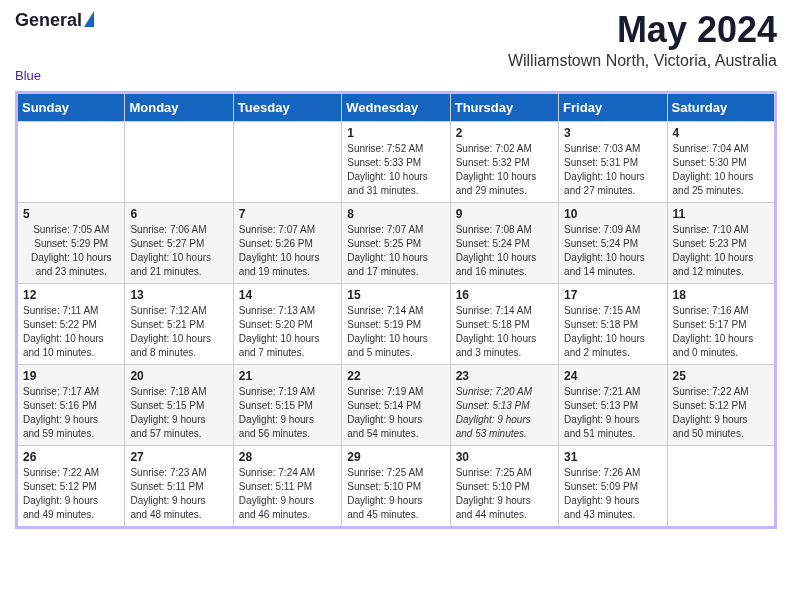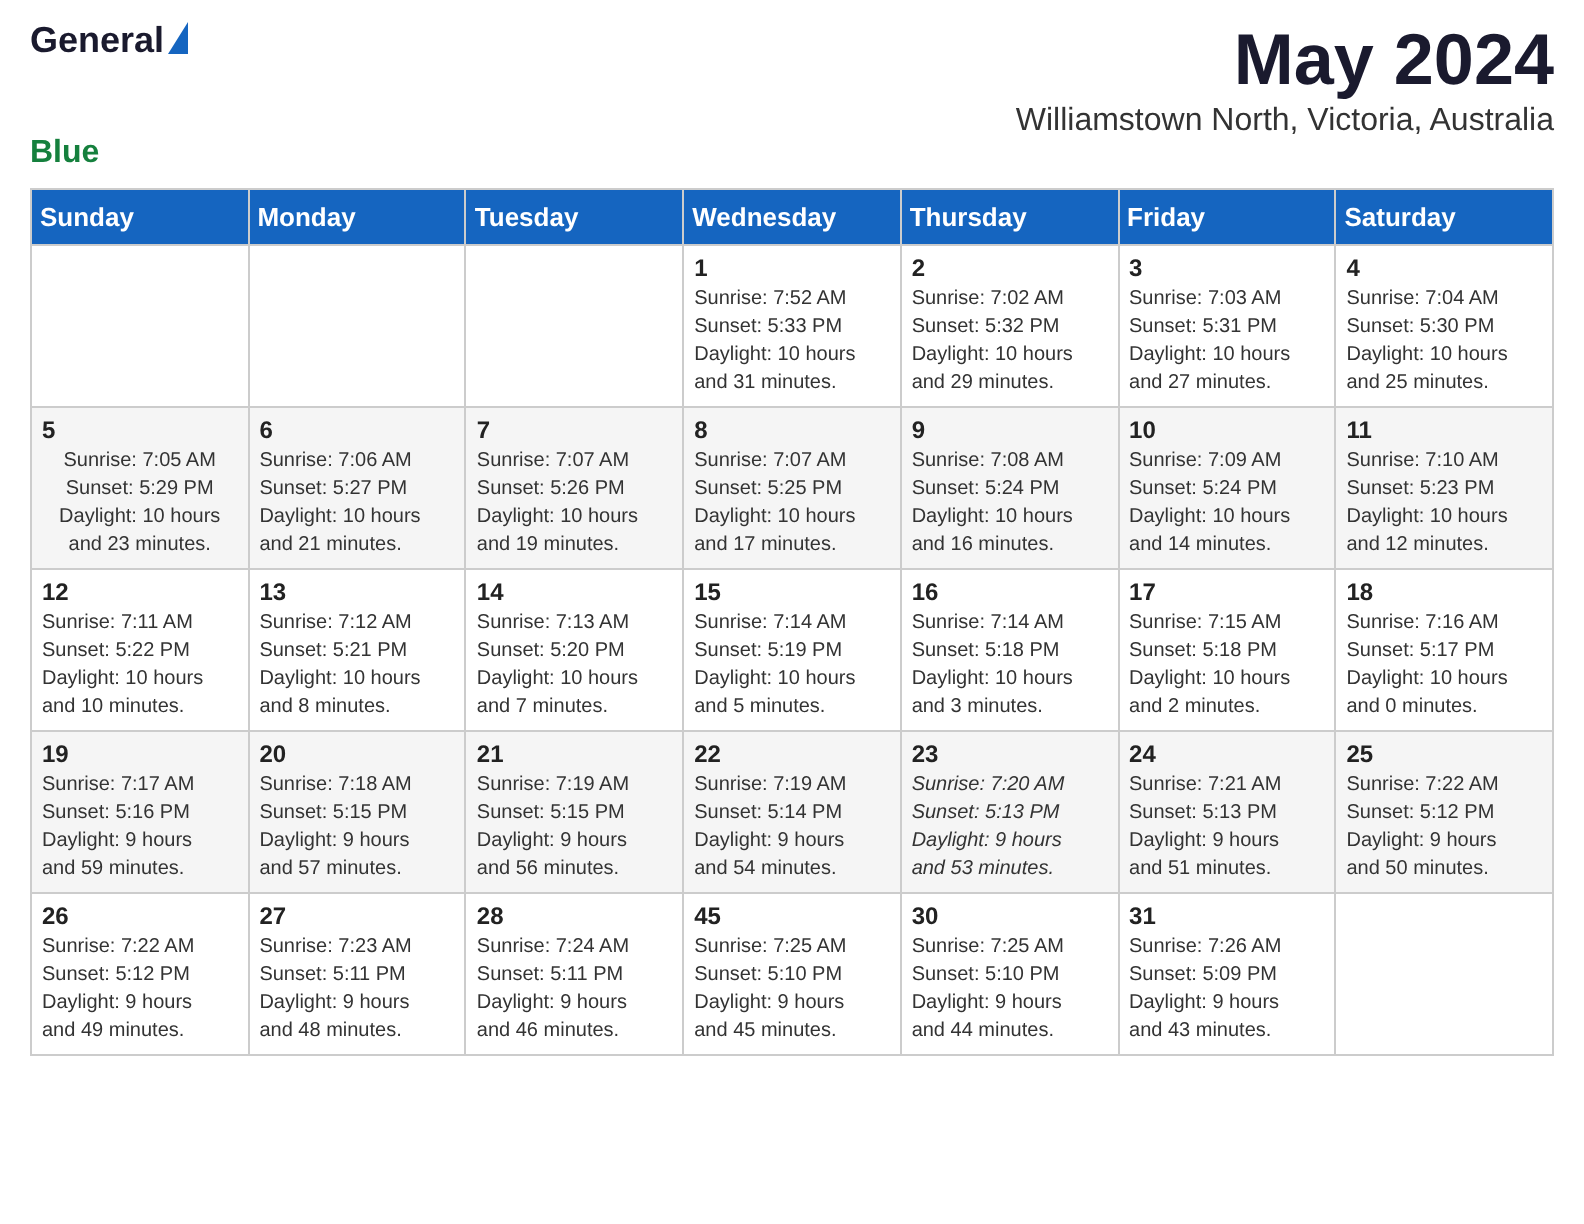--- a/index.html
+++ b/index.html
@@ -25,23 +25,23 @@
     .logo-text {
       display: flex;
       align-items: center;
     }
     .logo-general {
       font-size: 18px;
       font-weight: bold;
       color: #1a1a2e;
     }
     .logo-blue {
-      font-size: 16px;
-      font-weight: bold;
-      color: #15803d;
+      font-size: 13px;
+      font-weight: normal;
+      color: #4c1d95;
     }
     .logo-icon {
       width: 0;
       height: 0;
       border-left: 10px solid transparent;
       border-bottom: 16px solid #1565c0;
       margin-left: 2px;
       position: relative;
       top: -2px;
     }
@@ -55,21 +55,21 @@
       line-height: 1.1;
     }
     .subtitle {
       font-size: 16px;
       color: #333;
       margin-top: 2px;
     }
     .calendar {
       width: 100%;
       border-collapse: collapse;
-      border: 1px solid #c4b5fd;
+      border: 3px solid #c4b5fd;
     }
     .calendar th {
       background-color: #1565c0;
       color: #fff;
       font-size: 13px;
       font-weight: bold;
       padding: 6px 4px;
       text-align: left;
       border: 1px solid #ccc;
     }
@@ -332,21 +332,21 @@
 and 48 minutes.</div>
         </td>
         <td>
           <div class="day-number">28</div>
           <div class="day-info" style="white-space: pre-line;">Sunrise: 7:24 AM
 Sunset: 5:11 PM
 Daylight: 9 hours
 and 46 minutes.</div>
         </td>
         <td>
-          <div class="day-number">45</div>
+          <div class="day-number">29</div>
           <div class="day-info" style="white-space: pre-line;">Sunrise: 7:25 AM
 Sunset: 5:10 PM
 Daylight: 9 hours
 and 45 minutes.</div>
         </td>
         <td>
           <div class="day-number">30</div>
           <div class="day-info" style="white-space: pre-line;">Sunrise: 7:25 AM
 Sunset: 5:10 PM
 Daylight: 9 hours

